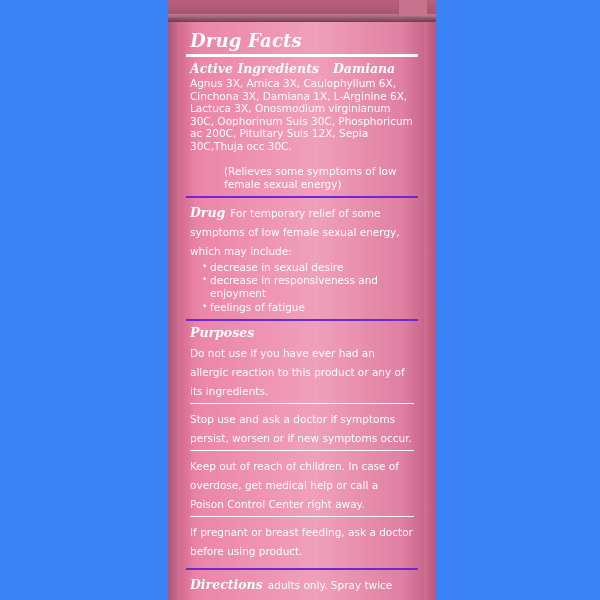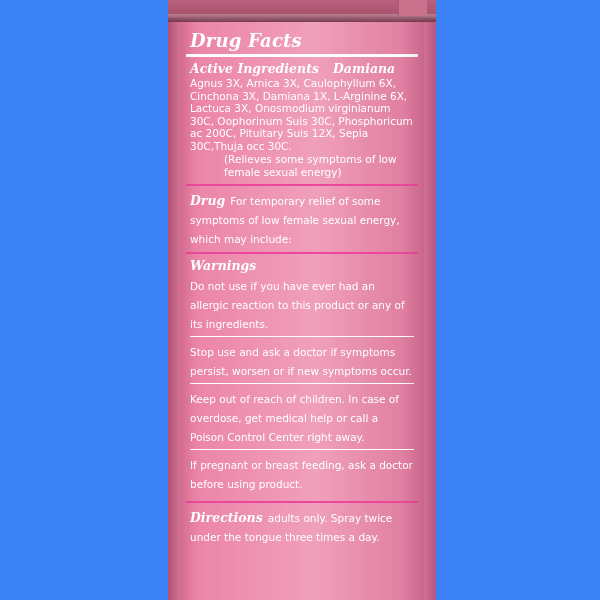--- a/index.html
+++ b/index.html
@@ -91,21 +91,21 @@
     font-style: italic;
     font-weight: bold;
     font-size: 18px;
     line-height: 22px;
     letter-spacing: .2px;
     color: #ffffff;
   }
 
   .sec {
     padding: 4px 4px 5px 4px;
-    border-bottom: 2px solid #ec4899;
+    border-bottom: 2px solid #6d28d9;
   }
   .sec.none { border-bottom: none; }
 
   .head-italic {
     font-family: "DejaVu Serif", serif;
     font-style: italic;
     font-weight: bold;
     font-size: 12.5px;
     line-height: 15px;
     color: #ffffff;
@@ -123,21 +123,21 @@
   }
   .body.tight { line-height: 12.6px; }
 
   .ai-head {
     display: flex;
     justify-content: flex-start;
     gap: 14px;
     margin-bottom: 1px;
   }
   .paren {
-    margin-top: 0;
+    margin-top: 12px;
     margin-left: 34px;
     font-size: 10.5px;
     line-height: 13.2px;
   }
   ul.bullets {
     margin: 2px 0 0 0;
     padding-left: 12px;
     list-style: none;
   }
   ul.bullets li {
@@ -193,24 +193,29 @@
       </div>
       <div class="body tight">Agnus 3X, Arnica 3X, Caulophyllum 6X, Cinchona 3X, Damiana 1X, L-Arginine 6X, Lactuca 3X, Onosmodium virginianum 30C, Oophorinum Suis 30C, Phosphoricum ac 200C, Pituitary Suis 12X, Sepia 30C,Thuja occ 30C.</div>
       <div class="paren">(Relieves some symptoms of low female sexual energy)</div>
     </div>
 
     <div class="sec">
       <div>
         <span class="head-italic">Drug</span>
         <span class="body">For temporary relief of some symptoms of low female sexual energy, which may include:</span>
       </div>
+      <ul class="bullets">
+        <li>decrease in sexual desire</li>
+        <li>decrease in responsiveness and enjoyment</li>
+        <li>feelings of fatigue</li>
+      </ul>
     </div>
 
     <div class="sec">
-      <div class="head-italic" style="margin-bottom:2px;">Warnings</div>
+      <div class="head-italic" style="margin-bottom:2px;">Purposes</div>
 
       <div class="subsec" style="padding-top:0;">
         <span class="head-bold">Do not use</span><span class="body"> if you have ever had an allergic reaction to this product or any of its ingredients.</span>
       </div>
 
       <div class="subsec">
         <span class="head-bold">Stop use and ask a doctor if</span><span class="body"> symptoms persist, worsen or if new symptoms occur.</span>
       </div>
 
       <div class="subsec">

